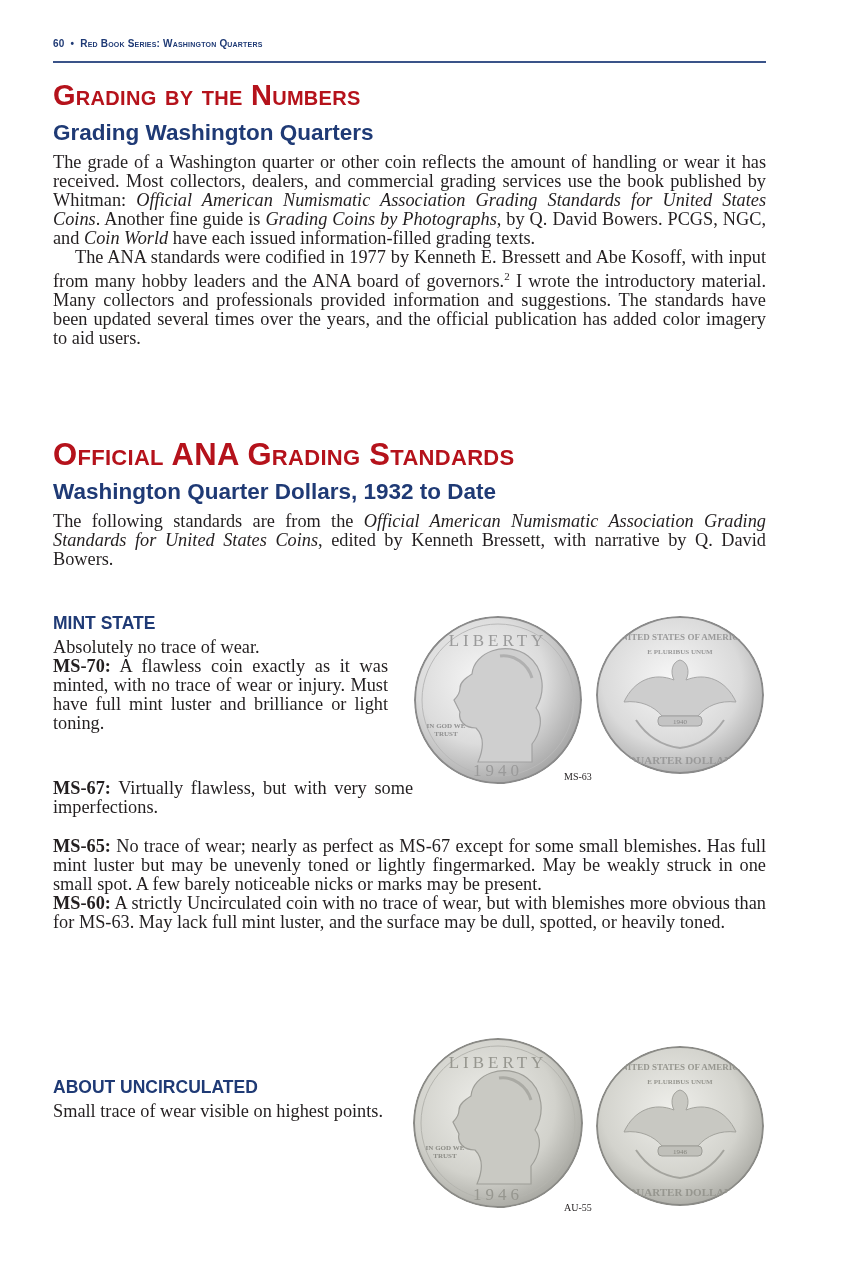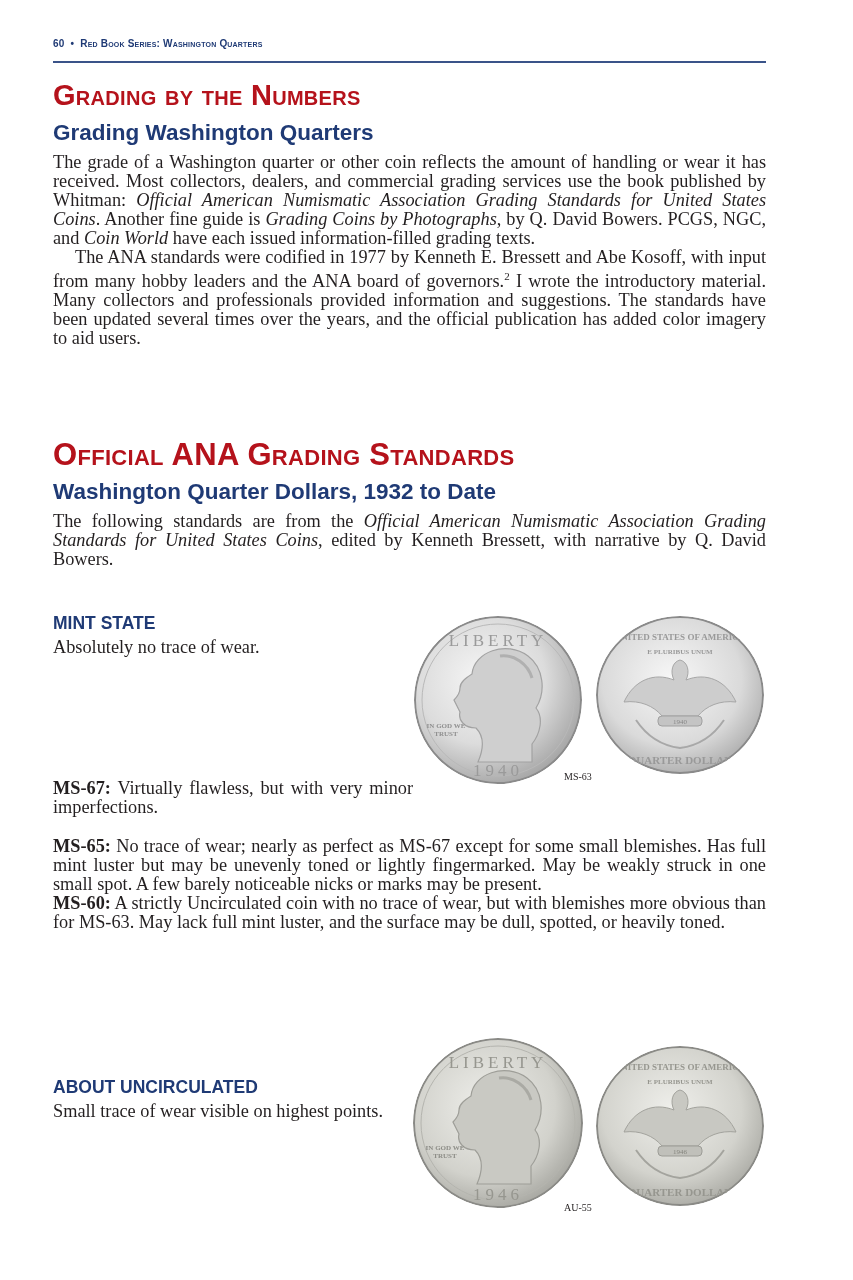--- a/index.html
+++ b/index.html
@@ -38,23 +38,24 @@
 
 <div class="abs h1" style="left:53px; top:437px; font-size:31px; font-variant:small-caps;">Official ANA Grading Standards</div>
 <div class="abs h2" style="left:53px; top:479px;">Washington Quarter Dollars, 1932 to Date</div>
 <div class="abs para" style="left:53px; top:512px; width:713px;">
   <p><span>The following standards are from the </span><i>Official American Numismatic Association Grading Standards for United States Coins</i><span>, edited by Kenneth Bressett, with narrative by Q. David Bowers.</span></p>
 </div>
 
 <div class="abs h3" style="left:53px; top:613px;">MINT STATE</div>
 <div class="abs para" style="left:53px; top:638px; width:335px; text-align:left;">
   <p class="block">Absolutely no trace of wear.</p>
+  <p class="block" style="text-align:justify;"><span class="grade-label">MS-70:</span><span> A flawless coin exactly as it was minted, with no trace of wear or injury. Must have full mint luster and brilliance or light toning.</span></p>
 </div>
 <div class="abs para" style="left:53px; top:779px; width:360px;">
-  <p style="text-align:justify;"><span class="grade-label">MS-67:</span><span> Virtually flawless, but with very minor imperfections.</span></p>
+  <p style="text-align:justify;"><span class="grade-label">MS-67:</span><span> Virtually flawless, but with very some imperfections.</span></p>
 </div>
 <div class="abs para" style="left:53px; top:837px; width:713px;">
   <p class="block"><span class="grade-label">MS-65:</span><span> No trace of wear; nearly as perfect as MS-67 except for some small blemishes. Has full mint luster but may be unevenly toned or lightly fingermarked. May be weakly struck in one small spot. A few barely noticeable nicks or marks may be present.</span></p>
   <p class="block"><span class="grade-label">MS-60:</span><span> A strictly Uncirculated coin with no trace of wear, but with blemishes more obvious than for MS-63. May lack full mint luster, and the surface may be dull, spotted, or heavily toned.</span></p>
 </div>
 
 <div class="coin" style="left:414px; top:616px; width:168px; height:168px;">
   <svg width="168" height="168" viewBox="0 0 168 168">
     <defs>
       <radialGradient id="g1" cx="40%" cy="38%" r="70%">

